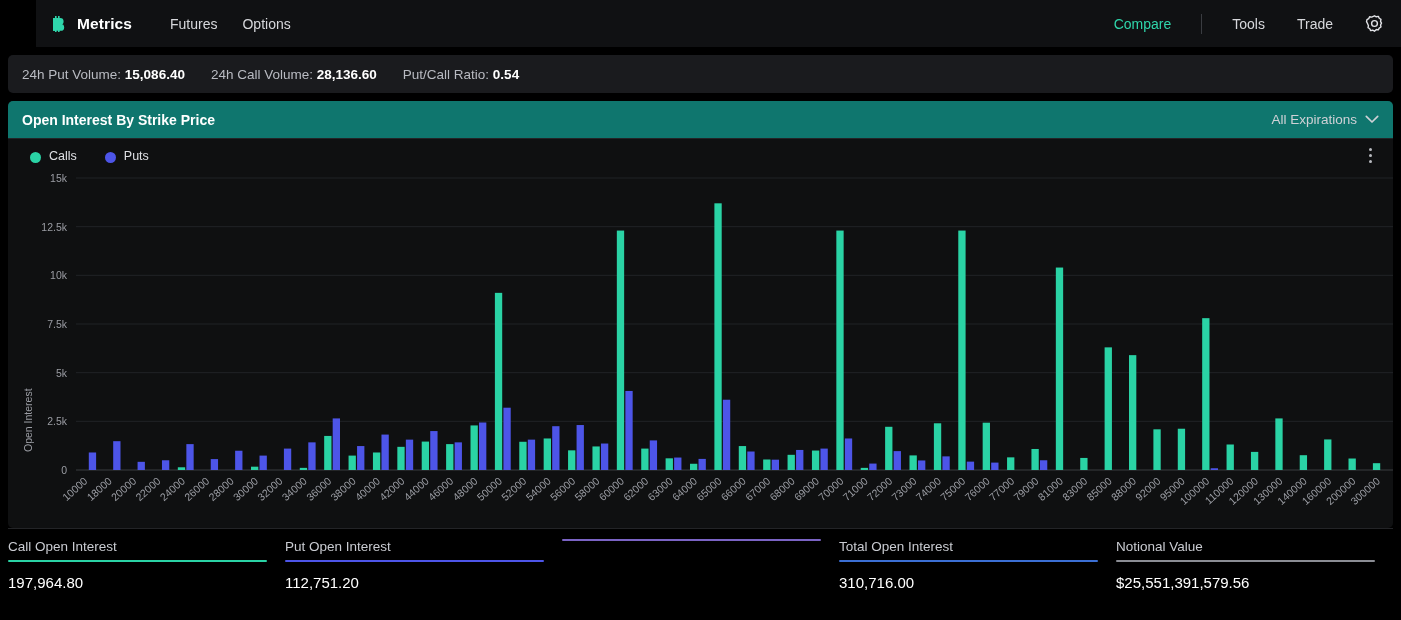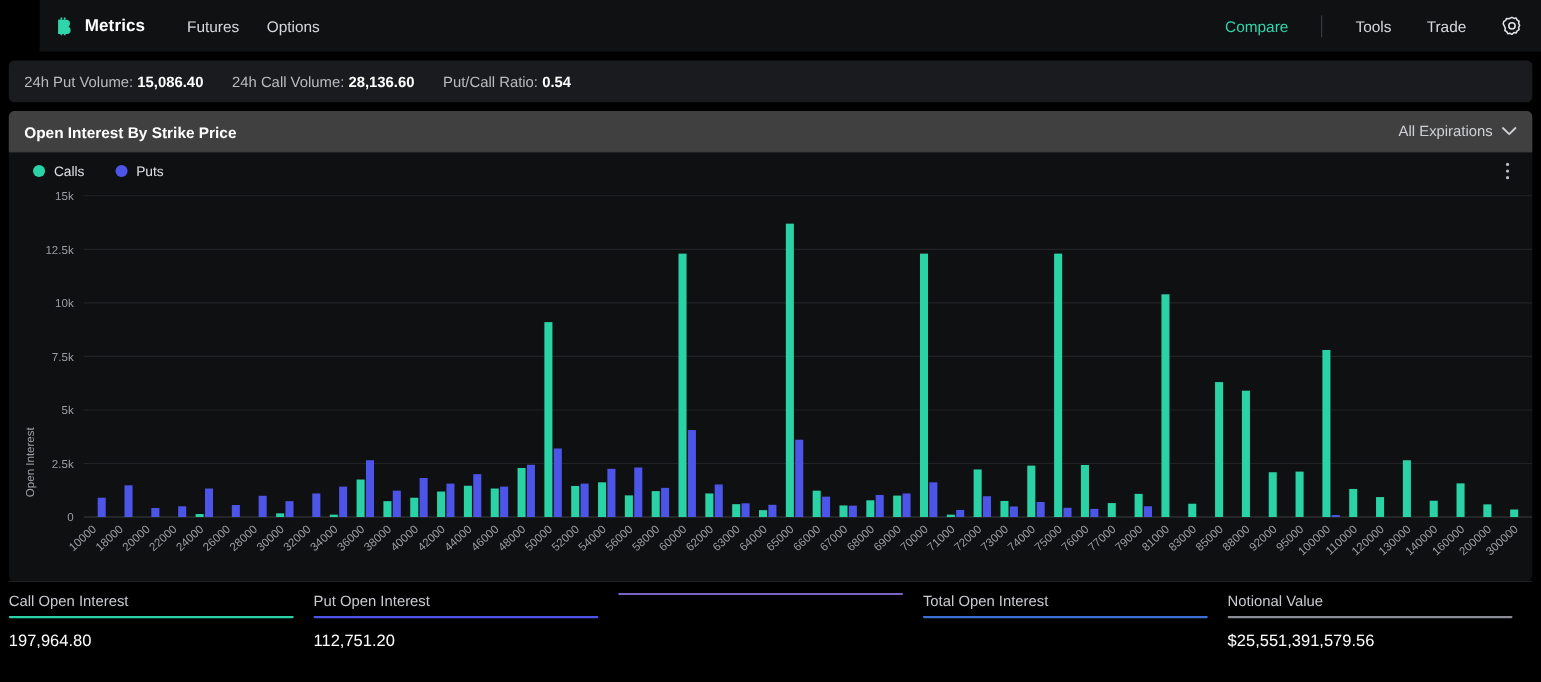--- a/index.html
+++ b/index.html
@@ -52,39 +52,39 @@
   .card {
     margin: 8px 8px 0 8px;
     background: #0f1011;
     border-radius: 5px;
     height: 427px;
     display: flex;
     flex-direction: column;
   }
   .card-head {
     height: 38px;
-    background: #404040;
+    background: #0f766e;
     border-radius: 5px 5px 0 0;
     display: flex;
     align-items: center;
     padding: 0 14px;
     border-bottom: 1px solid #232427;
   }
   .card-title { font-size: 14px; font-weight: bold; color: #ffffff; }
   .expsel {
     margin-left: auto; display: flex; align-items: center; gap: 8px;
     font-size: 13.5px; color: #cfd1d6; cursor: pointer;
   }
   .chev { display: inline-block; }
 
   .legendrow {
     height: 33px; display: flex; align-items: center;
     padding: 0 14px 0 22px; gap: 28px; position: relative;
   }
-  .legend { display: flex; align-items: center; gap: 8px; font-size: 12.5px; color: #dfe0e4; cursor: pointer; }
+  .legend { display: flex; align-items: flex-end; gap: 8px; font-size: 12.5px; color: #dfe0e4; cursor: pointer; }
   .dot { width: 11px; height: 11px; border-radius: 50%; display: inline-block; }
   .kebab {
     margin-left: auto; width: 18px; height: 22px;
     display: flex; flex-direction: column; align-items: center;
     justify-content: center; gap: 3px; cursor: pointer;
   }
   .kebab i { width: 3px; height: 3px; border-radius: 50%; background: #b8bac0; display: block; }
 
   
   .plotwrap { flex: 1; position: relative; }
@@ -358,19 +358,20 @@
     <div class="stat-label">Put Open Interest</div>
     <div class="stat-rule" style="background:#4d55e8"></div>
     <div class="stat-value">112,751.20</div>
   </div>
   <div class="stat">
     <div class="stat-rule" style="background:#7a63c4"></div>
   </div>
   <div class="stat">
     <div class="stat-label">Total Open Interest</div>
     <div class="stat-rule" style="background:#3b6fd4"></div>
+    <div class="stat-value">310,716.00</div>
   </div>
   <div class="stat">
     <div class="stat-label">Notional Value</div>
     <div class="stat-rule" style="background:#8b8d94"></div>
     <div class="stat-value">$25,551,391,579.56</div>
   </div>
 </div>
 
 </body></html>

